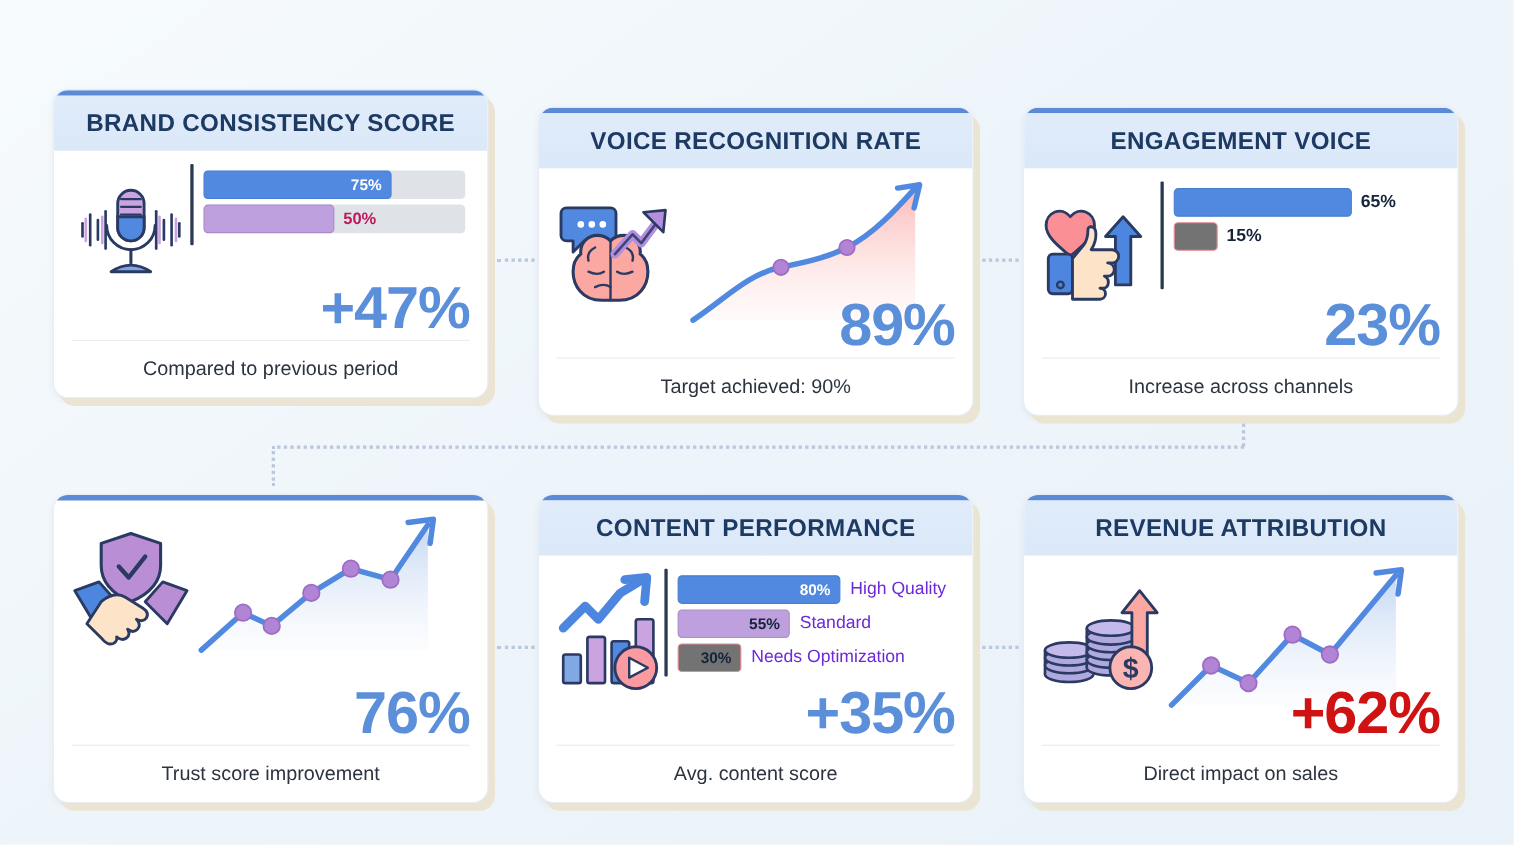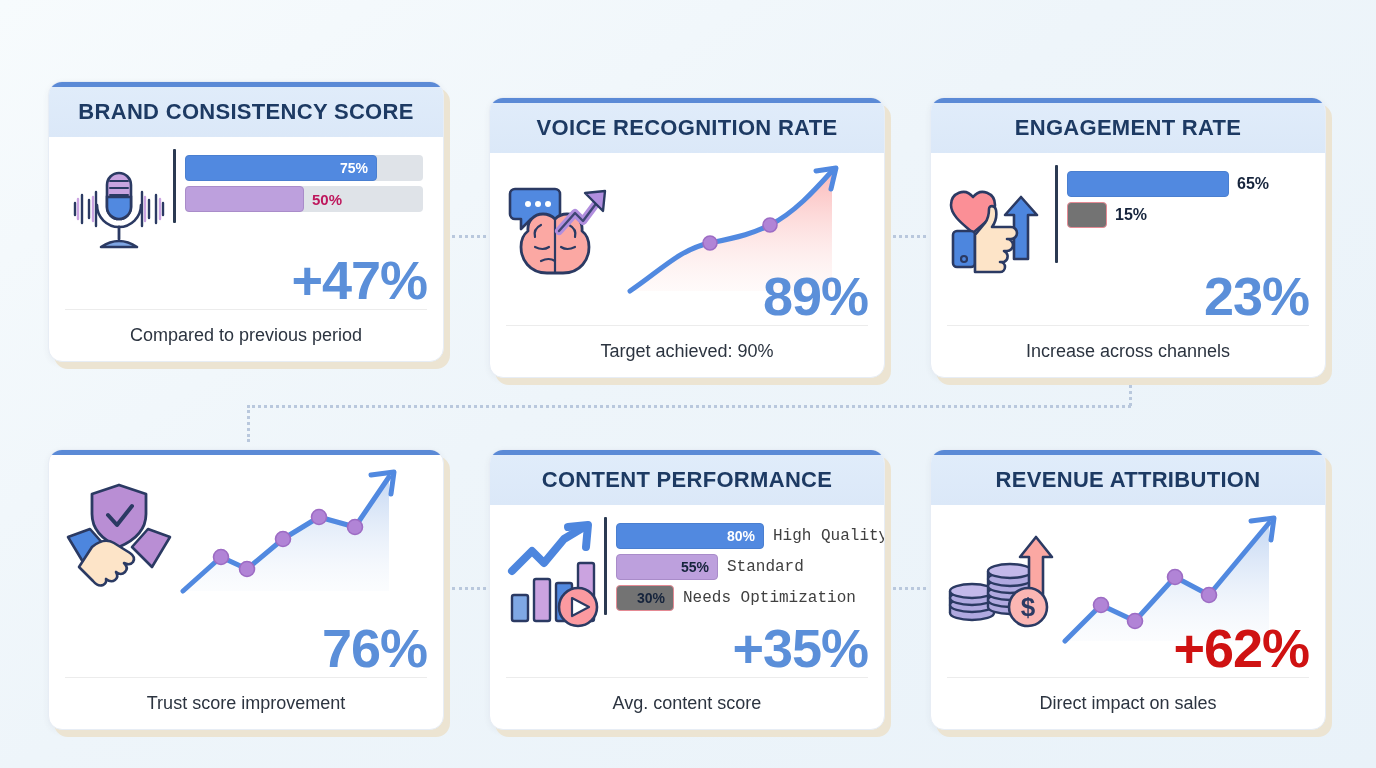--- a/index.html
+++ b/index.html
@@ -181,24 +181,23 @@
   }
   .bar-val-out {
     font-size: 16px;
     font-weight: bold;
     color: #16243c;
     margin-left: 8px;
     white-space: nowrap;
   }
   .bar-cat {
     font-size: 16px;
-    color: #404040;
+    color: #6d28d9;
     margin-left: 9px;
     white-space: nowrap;
-    font-family: Liberation Mono, monospace;
   }
   .c-blue   { background: #5189e0; border: 1px solid #4a7fd0; }
   .c-purple { background: #bda0dd; border: 1px solid #a98cc9; }
   .c-pink   { background: #737373; border: 1px solid #e58a94; }
 
   svg { display: block; overflow: visible; }
 </style>
 </head>
 <body>
 
@@ -248,21 +247,21 @@
             <path d="M30 48 a22 22 0 0 0 44 0" fill="none" stroke="#2b3a63" stroke-width="2.6" stroke-linecap="round"></path>
             <line x1="52" y1="70" x2="52" y2="82" stroke="#2b3a63" stroke-width="2.8" stroke-linecap="round"></line>
             <path d="M34 90 q18 -12 36 0 z" fill="#7fa6e3" stroke="#2b3a63" stroke-width="2.6" stroke-linejoin="round"></path>
           </svg>
         </div>
         <div class="chart-slot">
           <div class="bars" style="margin-top:4px;">
             <div class="axis" style="height:74px;"></div>
             <div class="bar-row">
               <div class="bar-track" style="width:238px;">
-                <div class="bar-fill c-blue" style="width:192px;">
+                <div class="bar-fill c-blue" style="width:171px;">
                   <span class="bar-val-in">75%</span>
                 </div>
               </div>
             </div>
             <div class="bar-row">
               <div class="bar-track" style="width:238px;">
                 <div class="bar-fill c-purple" style="width:119px;"></div>
                 <span class="bar-val-dark">50%</span>
               </div>
             </div>
@@ -324,21 +323,21 @@
       <div class="bigstat">89%</div>
     </div>
     <div class="card-footer">
       <div class="footer-text">Target achieved: 90%</div>
     </div>
   </div>
 
   <div class="card" style="left:930px; top:97px;">
     <div class="card-topstrip"></div>
     <div class="card-header">
-      <div class="card-title">ENGAGEMENT RATE</div>
+      <div class="card-title">ENGAGEMENT VOICE</div>
     </div>
     <div class="card-body">
       <div class="viz">
         <div class="icon-slot">
           <svg width="104" height="104" viewBox="0 0 104 104">
             <path d="M24 24 c-8 -10 -22 -4 -22 8 c0 12 16 22 22 28 c6 -6 22 -16 22 -28 c0 -12 -14 -18 -22 -8 z" fill="#fb8f96" stroke="#2b3a63" stroke-width="2.6" stroke-linejoin="round"></path>
             <path d="M72 24 L88 42 h-9 v44 h-14 v-44 h-9 z" fill="#4d86de" stroke="#2b3a63" stroke-width="2.6" stroke-linejoin="round"></path>
             <rect x="4" y="58" width="22" height="36" rx="4" fill="#4d86de" stroke="#2b3a63" stroke-width="2.6"></rect>
             <circle cx="15" cy="86" r="3" fill="none" stroke="#2b3a63" stroke-width="2.2"></circle>
             <path d="M26 62 l10 -12 c3 -4 4 -10 4 -14 c0 -4 6 -4 7 1 c1 6 -1 13 -4 17 h19 a6 6 0 0 1 0 12 h-4 a6 6 0 0 1 0 12 h-3 a6 6 0 0 1 0 11 h-4 a5 5 0 0 1 0 10 h-25 z" fill="#fde4c8" stroke="#2b3a63" stroke-width="2.6" stroke-linejoin="round"></path>

